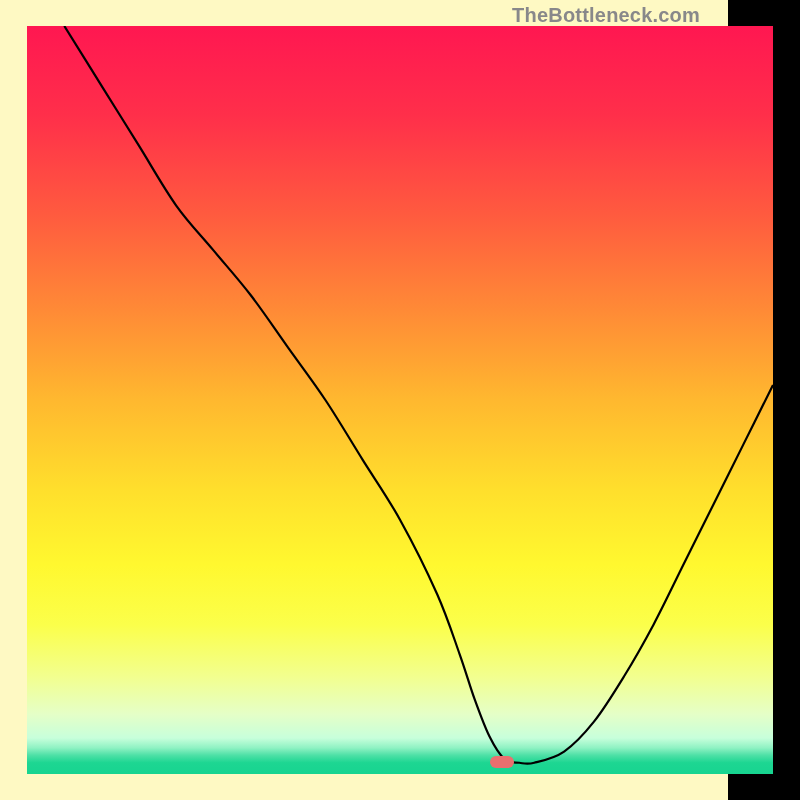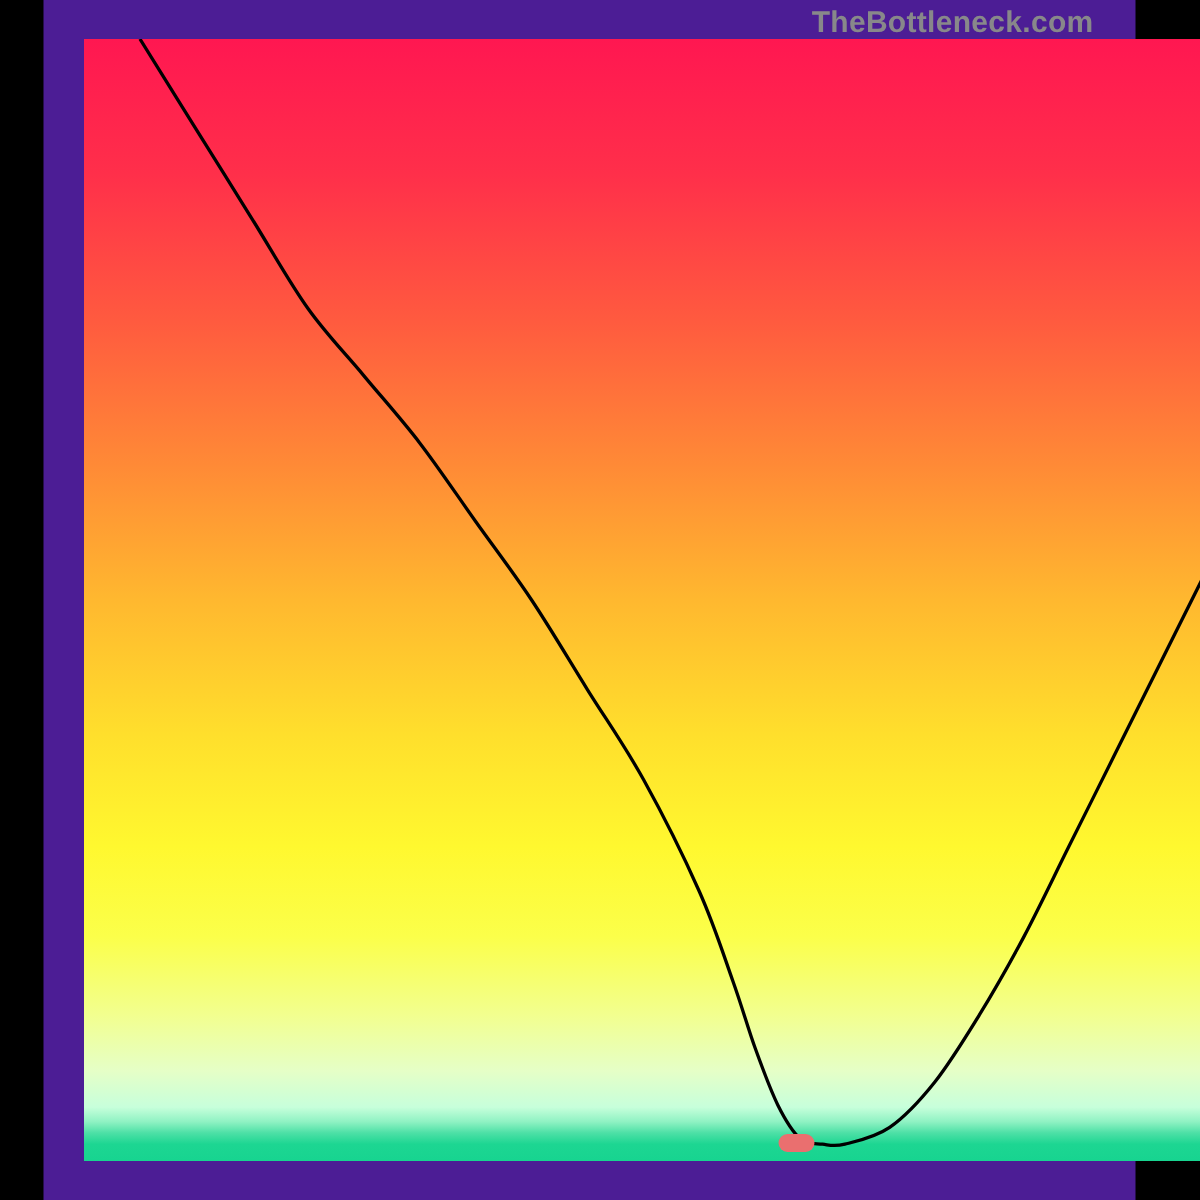--- a/index.html
+++ b/index.html
@@ -9,22 +9,21 @@
     height: 800px;
     background: #000000;
     overflow: hidden;
   }
   .frame {
     position: absolute;
     left: 0;
     top: 0;
     width: 728px;
     height: 800px;
-    background: #4c1d95;
-    margin-left: 29px;
+    background: #fef9c3;
   }
   .plot-area {
     position: absolute;
     left: 27px;
     top: 26px;
     width: 746px;
     height: 748px;
     overflow: hidden;
   }
   .gradient-bg {

